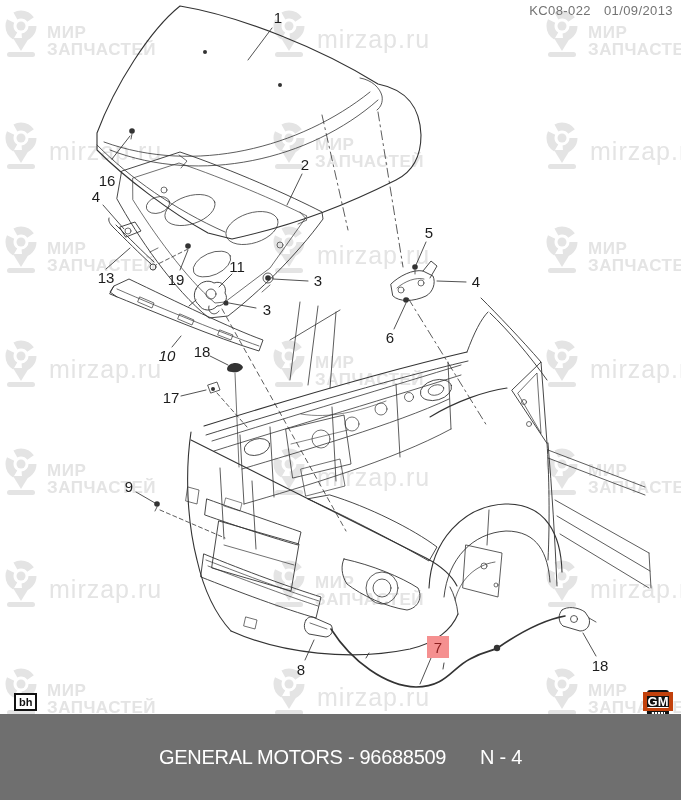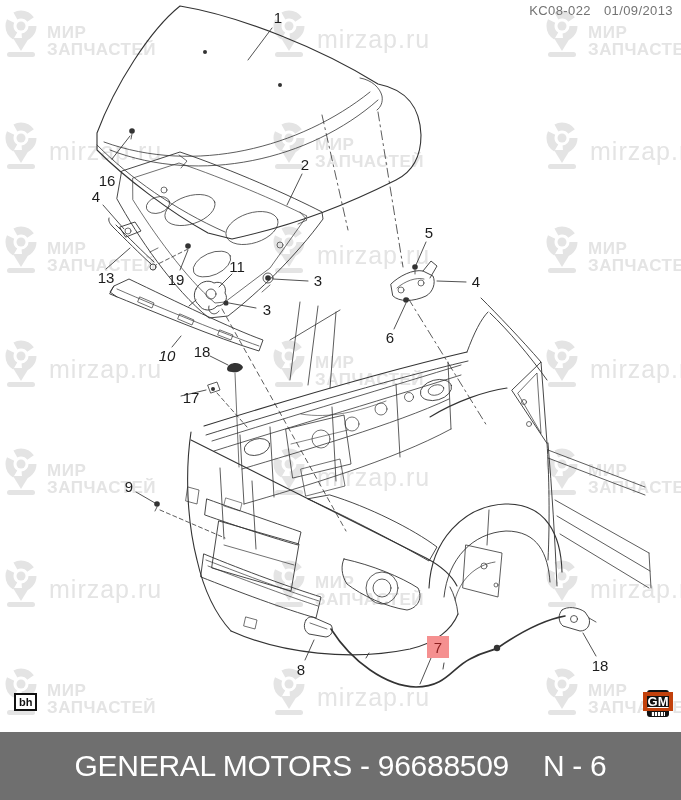--- a/index.html
+++ b/index.html
@@ -30,23 +30,23 @@
     width:22px;height:22px;display:flex;align-items:center;justify-content:center;
     font-size:15px;
   }
 
   
   .header-code{
     position:absolute;top:3px;right:8px;z-index:4;
     font-size:13px;letter-spacing:0.4px;color:#737373;
   }
   .footer-bar{
-    position:absolute;left:0;bottom:0;width:681px;height:68px;z-index:4;
+    position:absolute;left:0;bottom:0;width:681px;height:86px;z-index:4;
     display:flex;align-items:center;justify-content:center;gap:34px;
-    color:#ffffff;font-size:30px;letter-spacing:-0.3px;
+    color:#ffffff;font-size:20px;letter-spacing:-0.3px;
   }
   .badge-bh{
     position:absolute;left:14px;top:693px;z-index:4;
     border:2px solid #111;background:#fff;color:#111;
     font-size:11px;font-weight:bold;line-height:12px;padding:1px 3px;
   }
   .badge-gm{
     position:absolute;left:647px;top:690px;z-index:4;
     width:22px;height:27px;background:#111;border-radius:3px;
     display:flex;flex-direction:column;align-items:center;justify-content:center;gap:1px;
@@ -447,37 +447,37 @@
       <div class="callout callout-hl" style="left: 438px; top: 647px; background: rgb(245, 144, 144); color: rgb(139, 30, 30);">7</div>
       <div class="callout" style="left: 301px; top: 669px;">8</div>
       <div class="callout" style="left: 129px; top: 486px;">9</div>
       <div class="callout" style="left: 167px; top: 355px; font-style: italic;">10</div>
       <div class="callout" style="left: 237px; top: 266px;">11</div>
       <div class="callout" style="left: 267px; top: 309px;">3</div>
       <div class="callout" style="left: 106px; top: 277px;">13</div>
       <div class="callout" style="left: 96px; top: 196px;">4</div>
       <div class="callout" style="left: 176px; top: 279px;">19</div>
       <div class="callout" style="left: 107px; top: 168px; margin-top: 12px;">16</div>
-      <div class="callout" style="left: 171px; top: 397px; margin-left: 20px;">17</div>
+      <div class="callout" style="left: 171px; top: 397px;">17</div>
       <div class="callout" style="left: 600px; top: 665px;">18</div>
       <div class="callout" style="left: 202px; top: 351px;">18</div>
     </div>
 
   <div class="header-code">
     <span>KC08-022</span>
     <span style="margin-left:9px;">01/09/2013</span>
   </div>
 
   <div class="badge-bh">
     <span>bh</span>
   </div>
 
   <div class="badge-gm">
     <span class="gm-inner">GM</span>
     <span class="gm-strip"></span>
   </div>
 
   <div class="footer-bar" style="background: rgb(111, 111, 111);">
     <span>GENERAL MOTORS - 96688509</span>
-    <span>N - 6</span>
+    <span>N - 4</span>
   </div>
 
 </div>
 
 </body></html>

